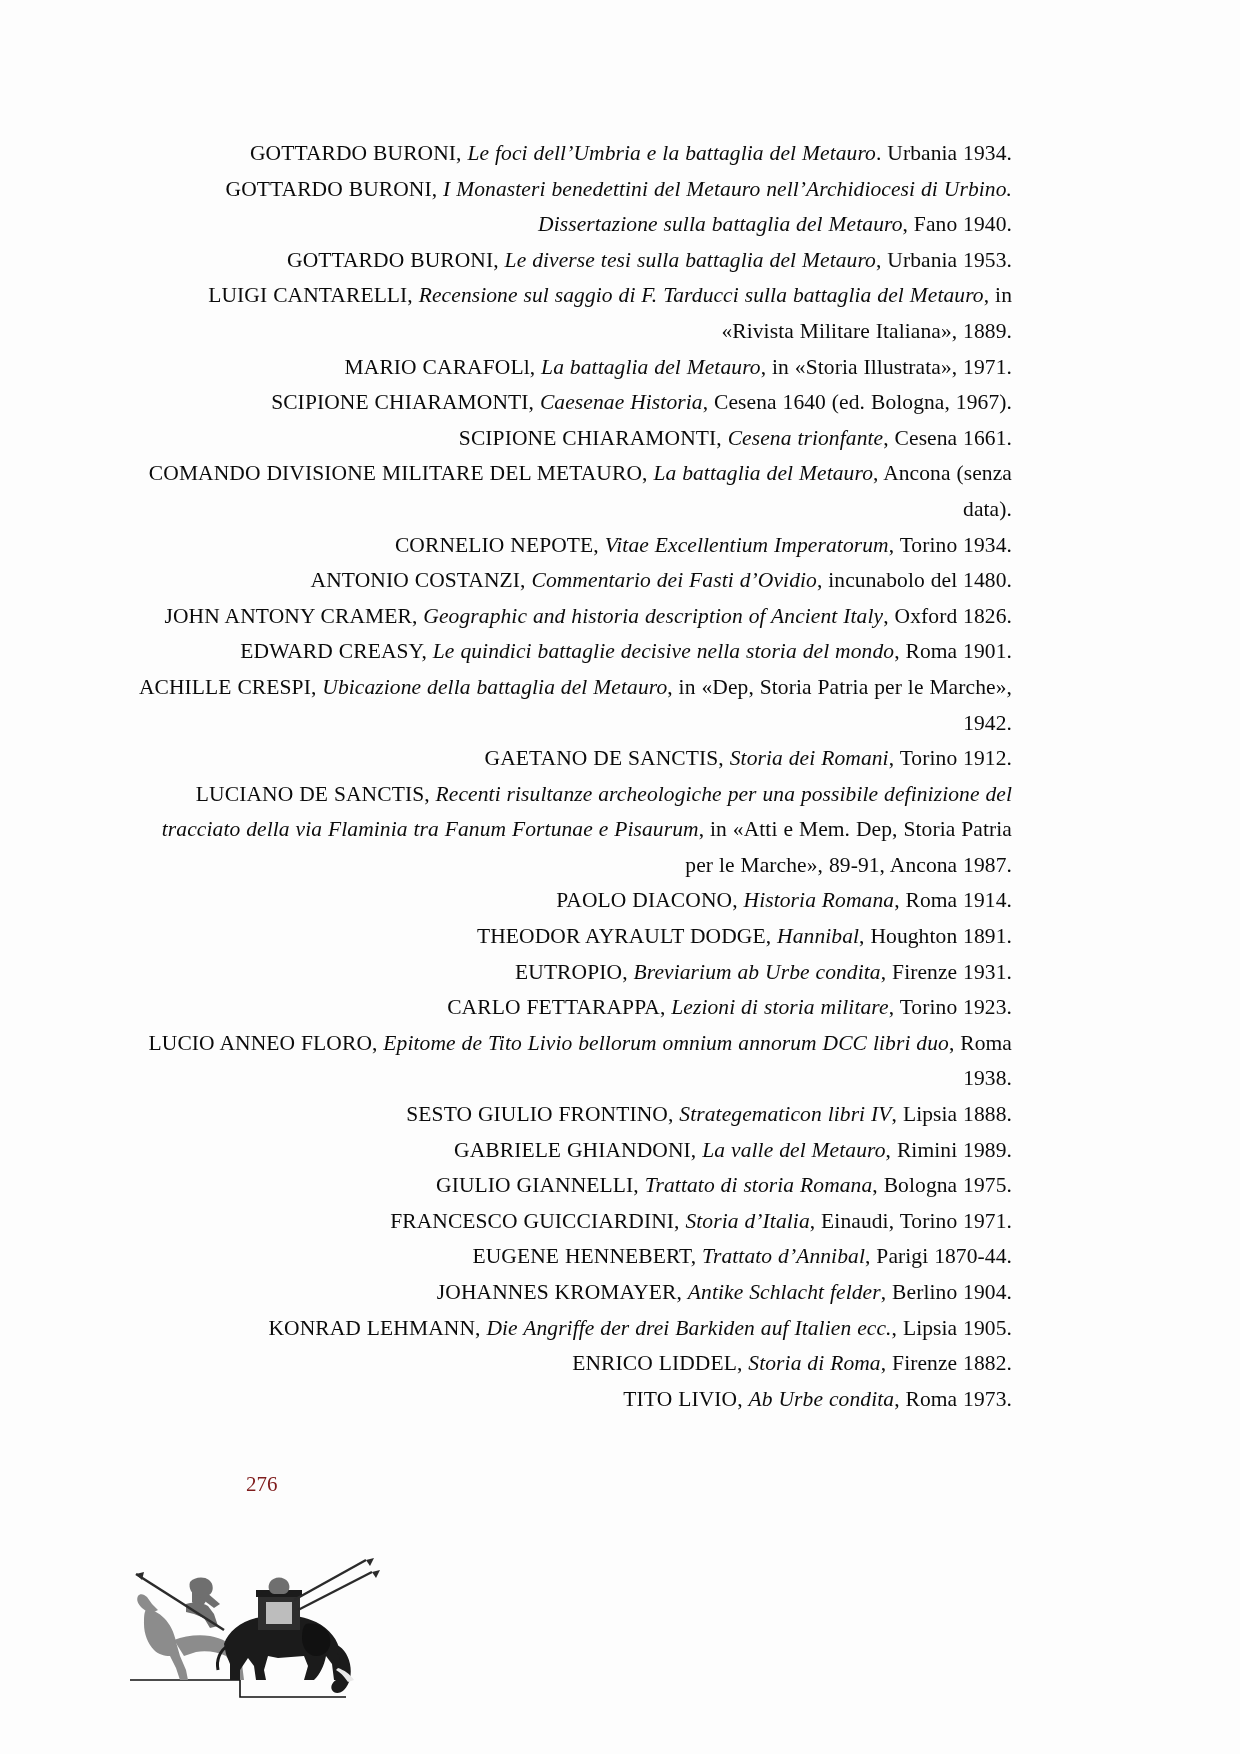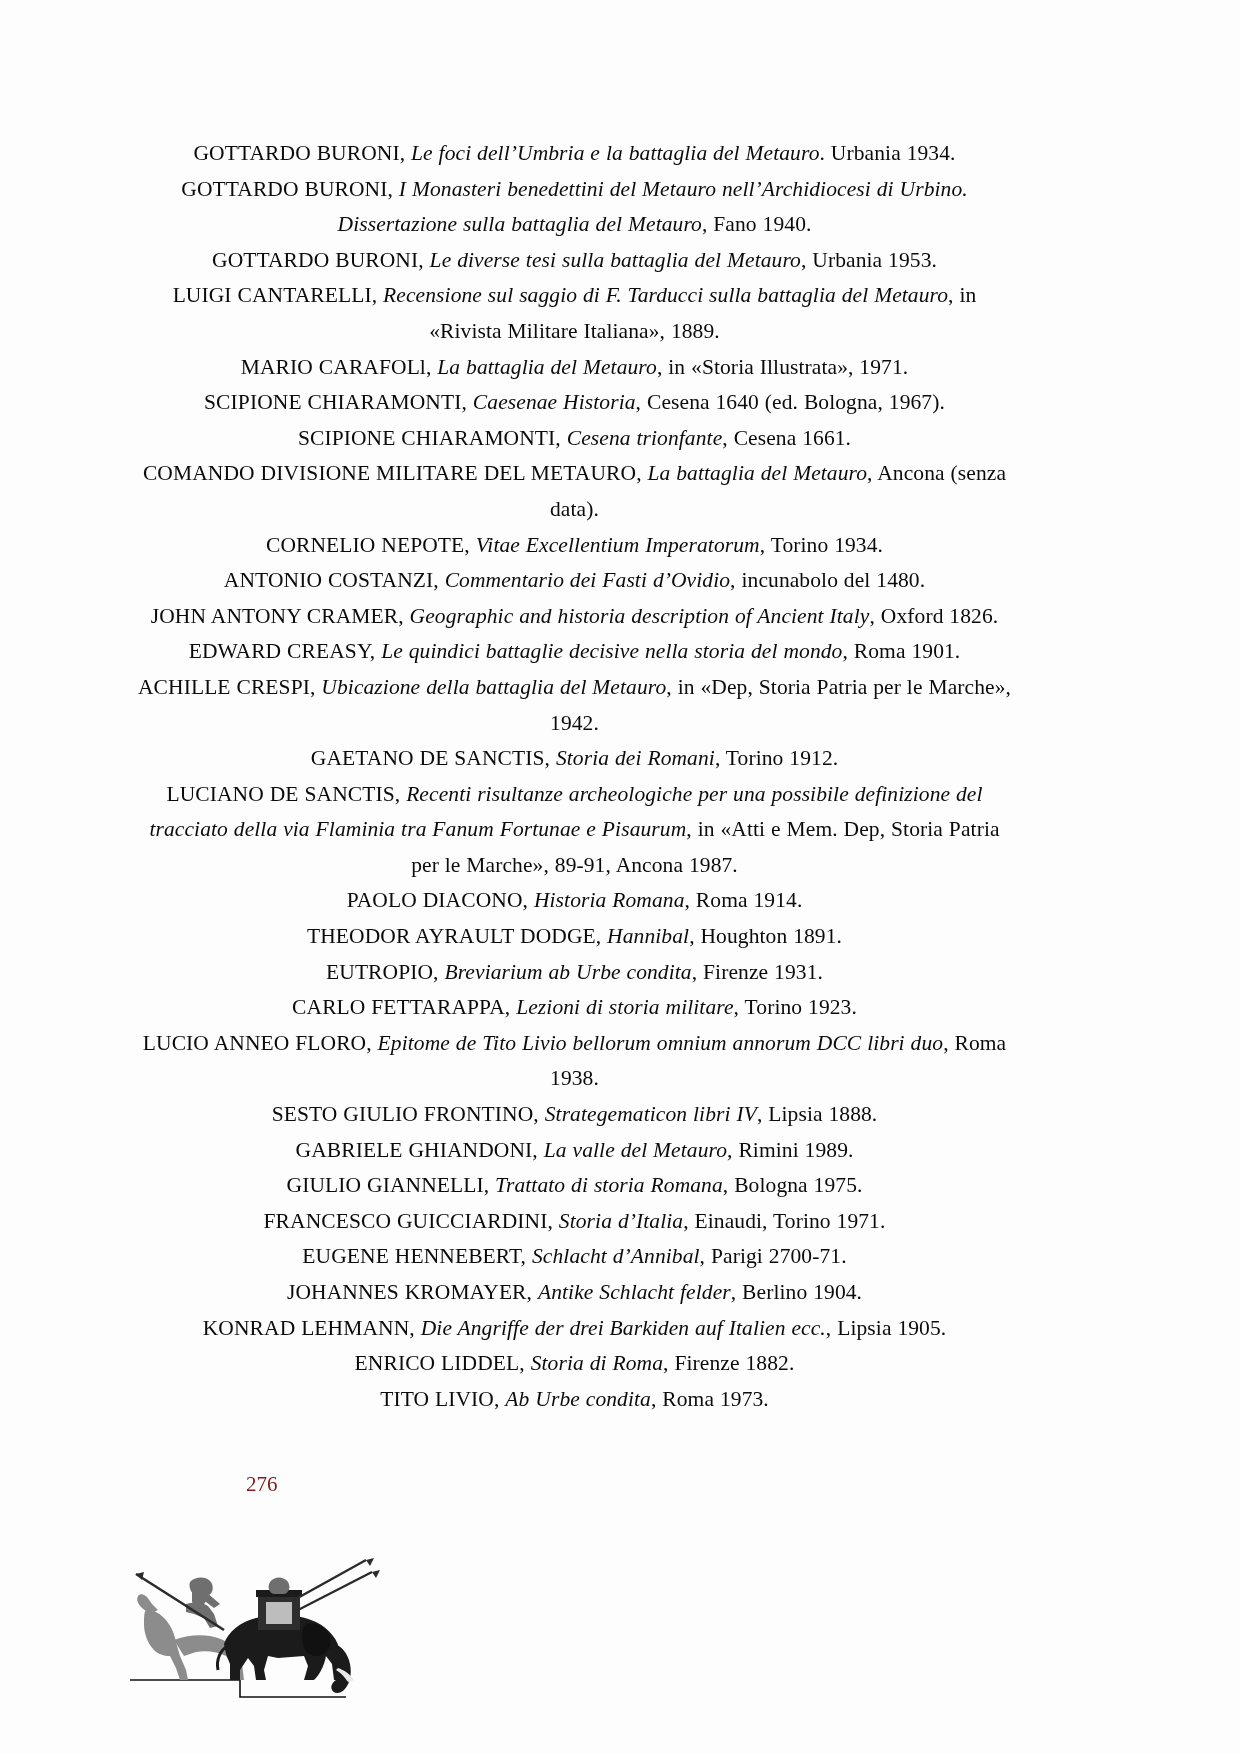--- a/index.html
+++ b/index.html
@@ -27,21 +27,21 @@
   .content {
     position: absolute;
     left: 137px;
     top: 136px;
     width: 875px;
   }
 
   .entry {
     font-size: 21.5px;
     line-height: 35.6px;
-    text-align: center;
+    text-align: right;
     margin: 0 0 0 0;
     letter-spacing: 0.1px;
     word-spacing: 0.4px;
   }
 
   .entry .au {
     font-style: normal;
   }
   .entry .ti {
     font-style: italic;
@@ -93,21 +93,21 @@
       <p class="entry"><span class="au">LUCIANO DE SANCTIS, </span><span class="ti">Recenti risultanze archeologiche per una possibile definizione del tracciato della via Flaminia tra Fanum Fortunae e Pisaurum</span><span class="rest">, in «Atti e Mem. Dep, Storia Patria per le Marche», 89-91, Ancona 1987.</span></p>
       <p class="entry"><span class="au">PAOLO DIACONO, </span><span class="ti">Historia Romana</span><span class="rest">, Roma 1914.</span></p>
       <p class="entry"><span class="au">THEODOR AYRAULT DODGE, </span><span class="ti">Hannibal</span><span class="rest">, Houghton 1891.</span></p>
       <p class="entry"><span class="au">EUTROPIO, </span><span class="ti">Breviarium ab Urbe condita</span><span class="rest">, Firenze 1931.</span></p>
       <p class="entry"><span class="au">CARLO FETTARAPPA, </span><span class="ti">Lezioni di storia militare</span><span class="rest">, Torino 1923.</span></p>
       <p class="entry"><span class="au">LUCIO ANNEO FLORO, </span><span class="ti">Epitome de Tito Livio bellorum omnium annorum DCC libri duo</span><span class="rest">, Roma 1938.</span></p>
       <p class="entry"><span class="au">SESTO GIULIO FRONTINO, </span><span class="ti">Strategematicon libri IV</span><span class="rest">, Lipsia 1888.</span></p>
       <p class="entry"><span class="au">GABRIELE GHIANDONI, </span><span class="ti">La valle del Metauro</span><span class="rest">, Rimini 1989.</span></p>
       <p class="entry"><span class="au">GIULIO GIANNELLI, </span><span class="ti">Trattato di storia Romana</span><span class="rest">, Bologna 1975.</span></p>
       <p class="entry"><span class="au">FRANCESCO GUICCIARDINI, </span><span class="ti">Storia d’Italia</span><span class="rest">, Einaudi, Torino 1971.</span></p>
-      <p class="entry"><span class="au">EUGENE HENNEBERT, </span><span class="ti">Schlacht d’Annibal</span><span class="rest">, Parigi 2700-71.</span></p>
+      <p class="entry"><span class="au">EUGENE HENNEBERT, </span><span class="ti">Trattato d’Annibal</span><span class="rest">, Parigi 1870-44.</span></p>
       <p class="entry"><span class="au">JOHANNES KROMAYER, </span><span class="ti">Antike Schlacht felder</span><span class="rest">, Berlino 1904.</span></p>
       <p class="entry"><span class="au">KONRAD LEHMANN, </span><span class="ti">Die Angriffe der drei Barkiden auf Italien ecc.</span><span class="rest">, Lipsia 1905.</span></p>
       <p class="entry"><span class="au">ENRICO LIDDEL, </span><span class="ti">Storia di Roma</span><span class="rest">, Firenze 1882.</span></p>
       <p class="entry"><span class="au">TITO LIVIO, </span><span class="ti">Ab Urbe condita</span><span class="rest">, Roma 1973.</span></p>
     </div>
 
   <div class="folio">276</div>
 
   <div class="footer">
     <svg width="420" height="180" viewBox="0 0 420 180" xmlns="http://www.w3.org/2000/svg">

